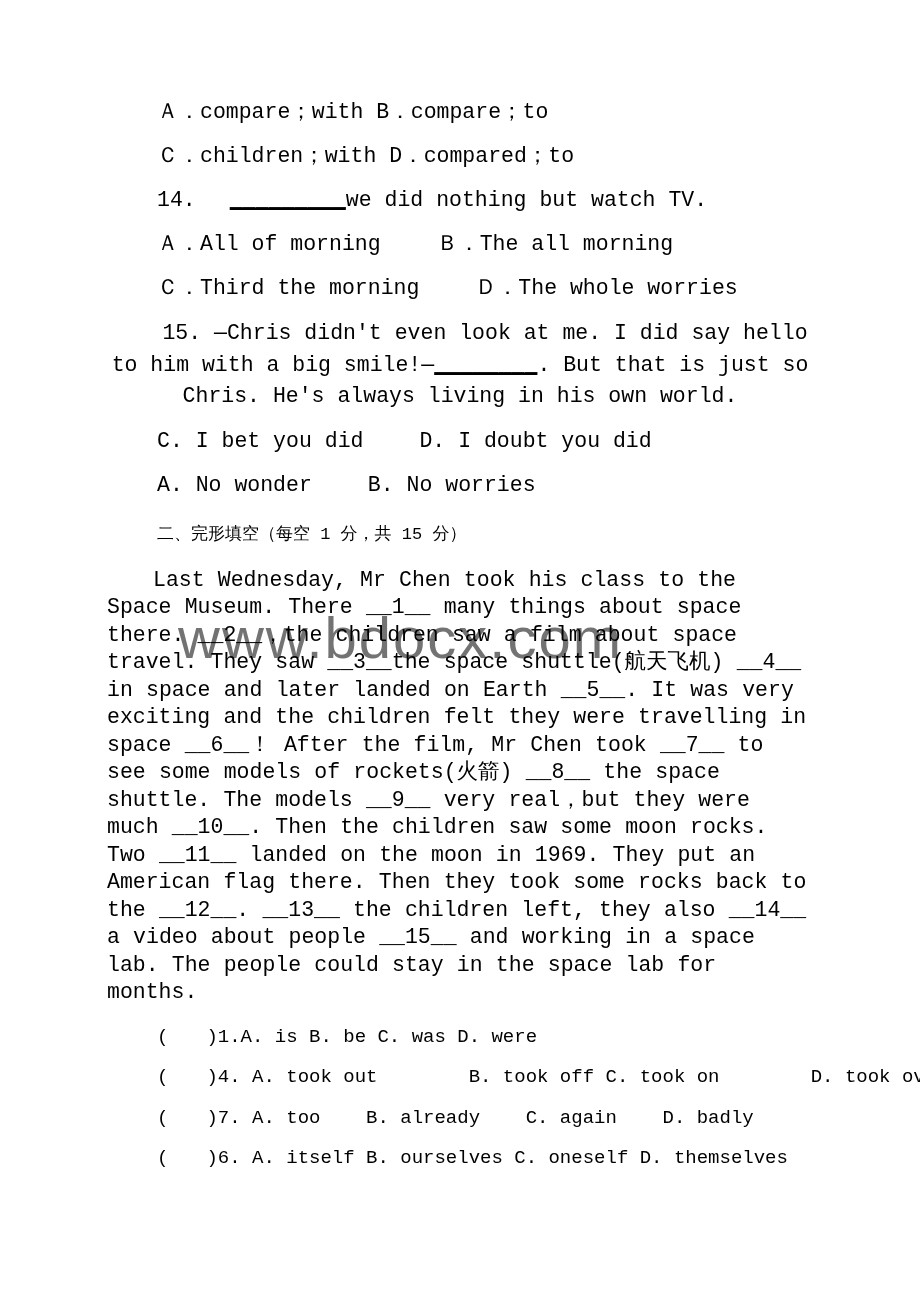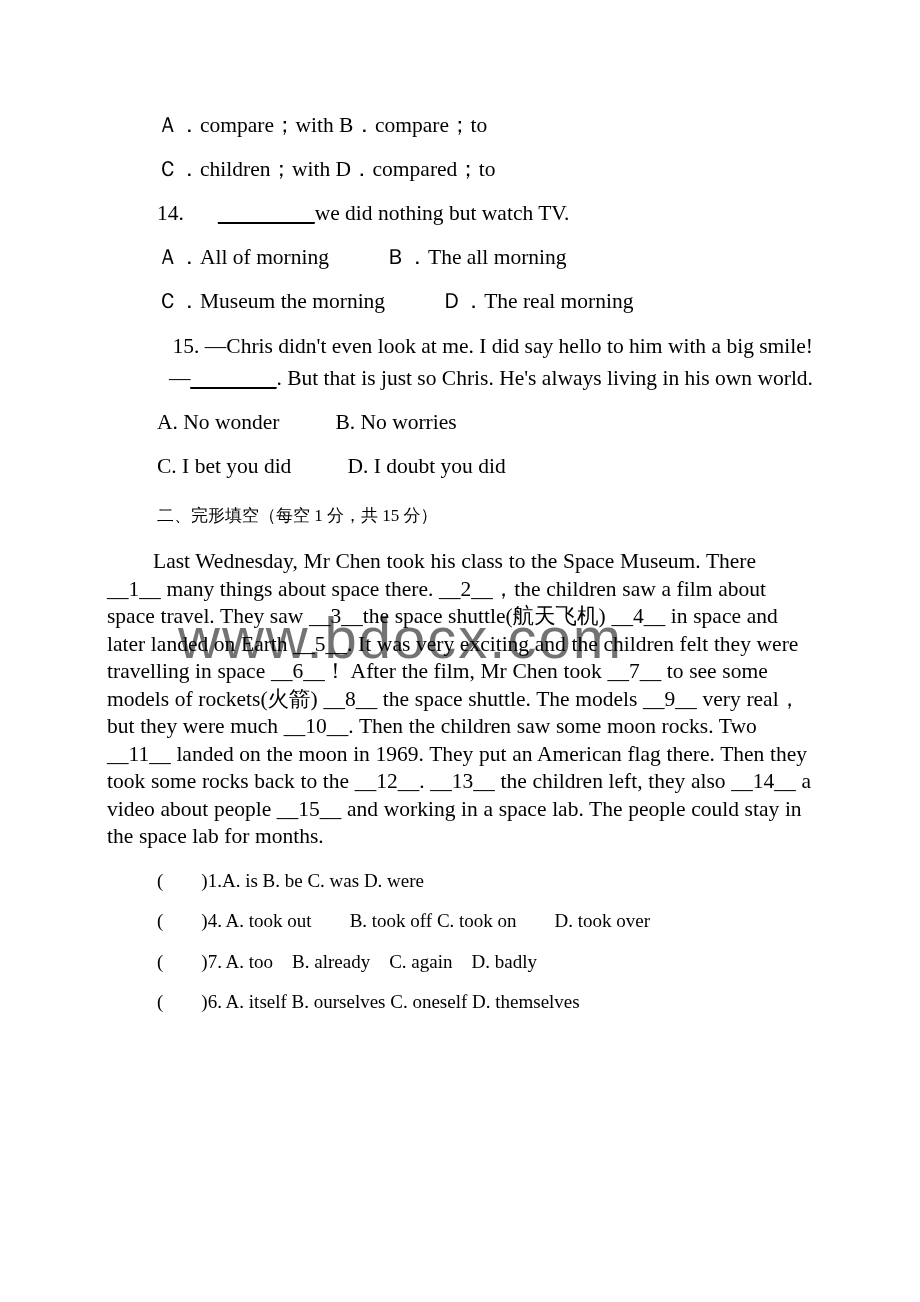--- a/index.html
+++ b/index.html
@@ -39,42 +39,43 @@
     white-space: nowrap;
     z-index: 0;
     pointer-events: none;
     user-select: none;
   }
 
   
   #content {
     position: absolute;
     left: 107px;
-    top: 103px;
+    top: 90px;
     width: 706px;
     z-index: 2;
+    font-family: Liberation Mono, monospace;
   }
 
   
   .opt-line {
     font-size: 21.5px;
     line-height: 44px;
     text-indent: 50px;
     white-space: pre;
   }
   .opt-line .gap-wide { display: inline-block; width: 56px; }
   .opt-line .gap-mid  { display: inline-block; width: 34px; }
 
   .q-block {
     font-size: 21.5px;
     line-height: 31.5px;
     text-indent: 50px;
     margin-top: 8px;
     margin-bottom: 6px;
-    text-align: right;
+    text-align: center;
   }
 
   .blank-ul {
     text-decoration: underline;
     letter-spacing: 0px;
   }
 
   
   .section-head {
     font-size: 17px;
@@ -113,26 +114,26 @@
   <div id="watermark">www.bdocx.com</div>
 
   <div id="content">
 
     <div class="opt-line">Ａ．compare；with B．compare；to</div>
     <div class="opt-line">Ｃ．children；with D．compared；to</div>
 
     <div class="opt-line"><span>14.</span><span class="gap-mid"></span><span class="blank-ul">_________</span><span>we did nothing but watch TV.</span></div>
 
     <div class="opt-line"><span>Ａ．All of morning</span><span class="gap-wide"></span><span>Ｂ．The all morning</span></div>
-    <div class="opt-line"><span>Ｃ．Museum the morning</span><span class="gap-wide"></span><span>Ｄ．The real morning</span></div>
+    <div class="opt-line"><span>Ｃ．Third the morning</span><span class="gap-wide"></span><span>Ｄ．The whole worries</span></div>
 
     <div class="q-block"><span>15. —Chris didn't even look at me. I did say hello to him with a big smile!—</span><span class="blank-ul">________</span><span>. But that is just so Chris. He's always living in his own world.</span></div>
 
+    <div class="opt-line"><span>C. I bet you did</span><span class="gap-wide"></span><span>D. I doubt you did</span></div>
     <div class="opt-line"><span>A. No wonder</span><span class="gap-wide"></span><span>B. No worries</span></div>
-    <div class="opt-line"><span>C. I bet you did</span><span class="gap-wide"></span><span>D. I doubt you did</span></div>
 
     <div class="section-head">二、完形填空（每空 1 分，共 15 分）</div>
 
     <div class="passage">Last Wednesday, Mr Chen took his class to the Space Museum. There __1__ many things about space there. __2__，the children saw a film about space travel. They saw __3__the space shuttle(航天飞机) __4__ in space and later landed on Earth __5__. It was very exciting and the children felt they were travelling in space __6__！ After the film, Mr Chen took __7__ to see some models of rockets(火箭) __8__ the space shuttle. The models __9__ very real，but they were much __10__. Then the children saw some moon rocks. Two __11__ landed on the moon in 1969. They put an American flag there. Then they took some rocks back to the __12__. __13__ the children left, they also __14__ a video about people __15__ and working in a space lab. The people could stay in the space lab for months.</div>
 
     <div class="choice-rows-wrap">
       <div class="choice-row"><span>(</span><span class="paren-gap"></span><span>)</span><span>1.A. is B. be C. was D. were</span></div>
       <div class="choice-row"><span>(</span><span class="paren-gap"></span><span>)</span><span>4. A. took out        B. took off C. took on        D. took over</span></div>
       <div class="choice-row"><span>(</span><span class="paren-gap"></span><span>)</span><span>7. A. too    B. already    C. again    D. badly</span></div>
       <div class="choice-row"><span>(</span><span class="paren-gap"></span><span>)</span><span>6. A. itself B. ourselves C. oneself D. themselves</span></div>

